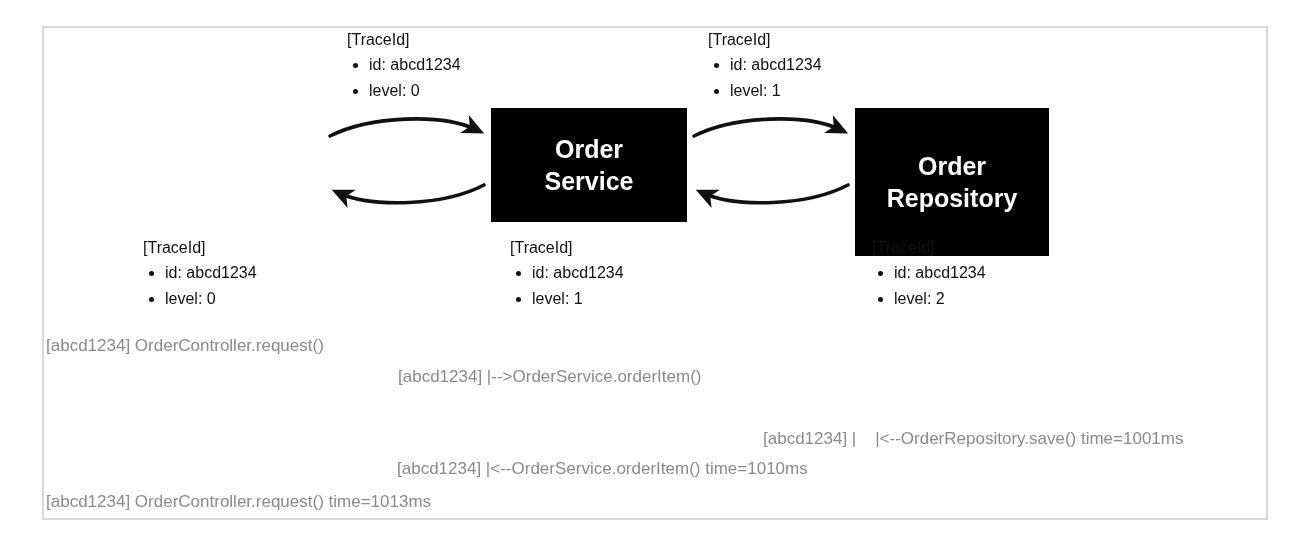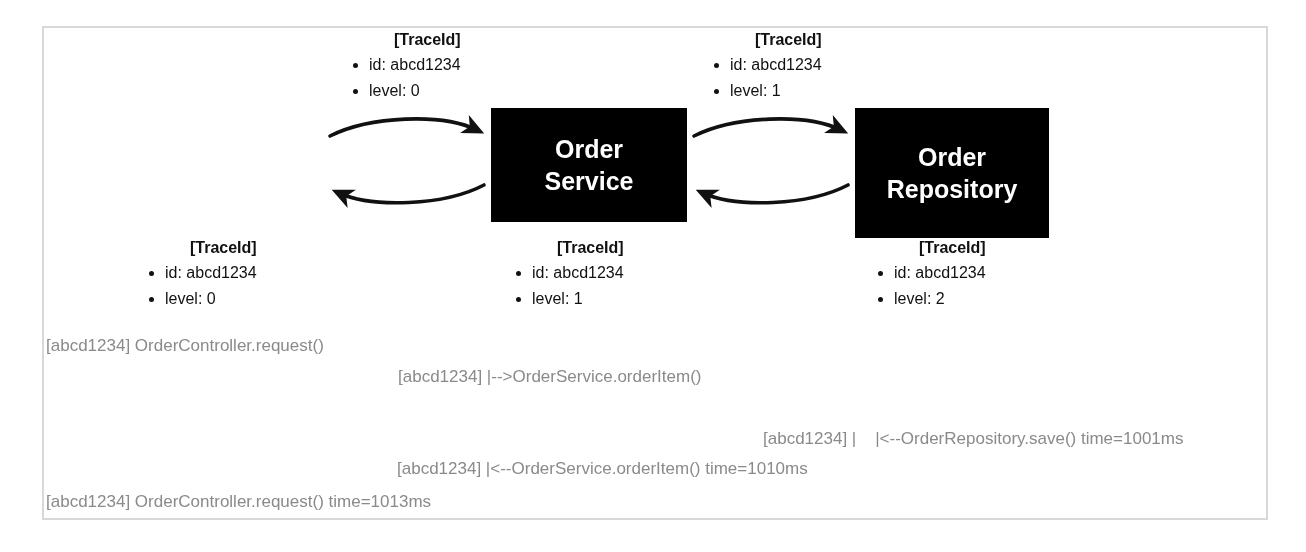--- a/index.html
+++ b/index.html
@@ -34,29 +34,29 @@
     color:var(--node-text,#fff);
     display:flex; align-items:center; justify-content:center;
     text-align:center;
     font-weight:bold;
     font-size:25px;
     line-height:1.3;
   }
   .node-label{display:inline-block;max-width:155px;}
   .node-controller{left:129px; top:108px; width:194px; height:114px;}
   .node-service   {left:491px; top:108px; width:196px; height:114px;}
-  .node-repository{left:855px; top:108px; width:194px; height:130px;}
+  .node-repository{left:855px; top:108px; width:194px; height:148px;}
   
   .ann{
     position:absolute;
     color:var(--annotation-text,#111);
     font-size:16px;
     line-height:1.25;
   }
-  .ann-header{font-weight:bold;text-align:right;}
+  .ann-header{font-weight:normal;}
   .ann-list{margin:5px 0 0 0; padding-left:22px; list-style:disc;}
   .ann-list li{margin-bottom:6px;}
   .ann-t1{left:347px; top:30px;}
   .ann-t2{left:708px; top:30px;}
   .ann-b1{left:143px; top:238px;}
   .ann-b2{left:510px; top:238px;}
   .ann-b3{left:872px; top:238px;}
   
   .arrow-layer{
     position:absolute; left:0; top:0;

